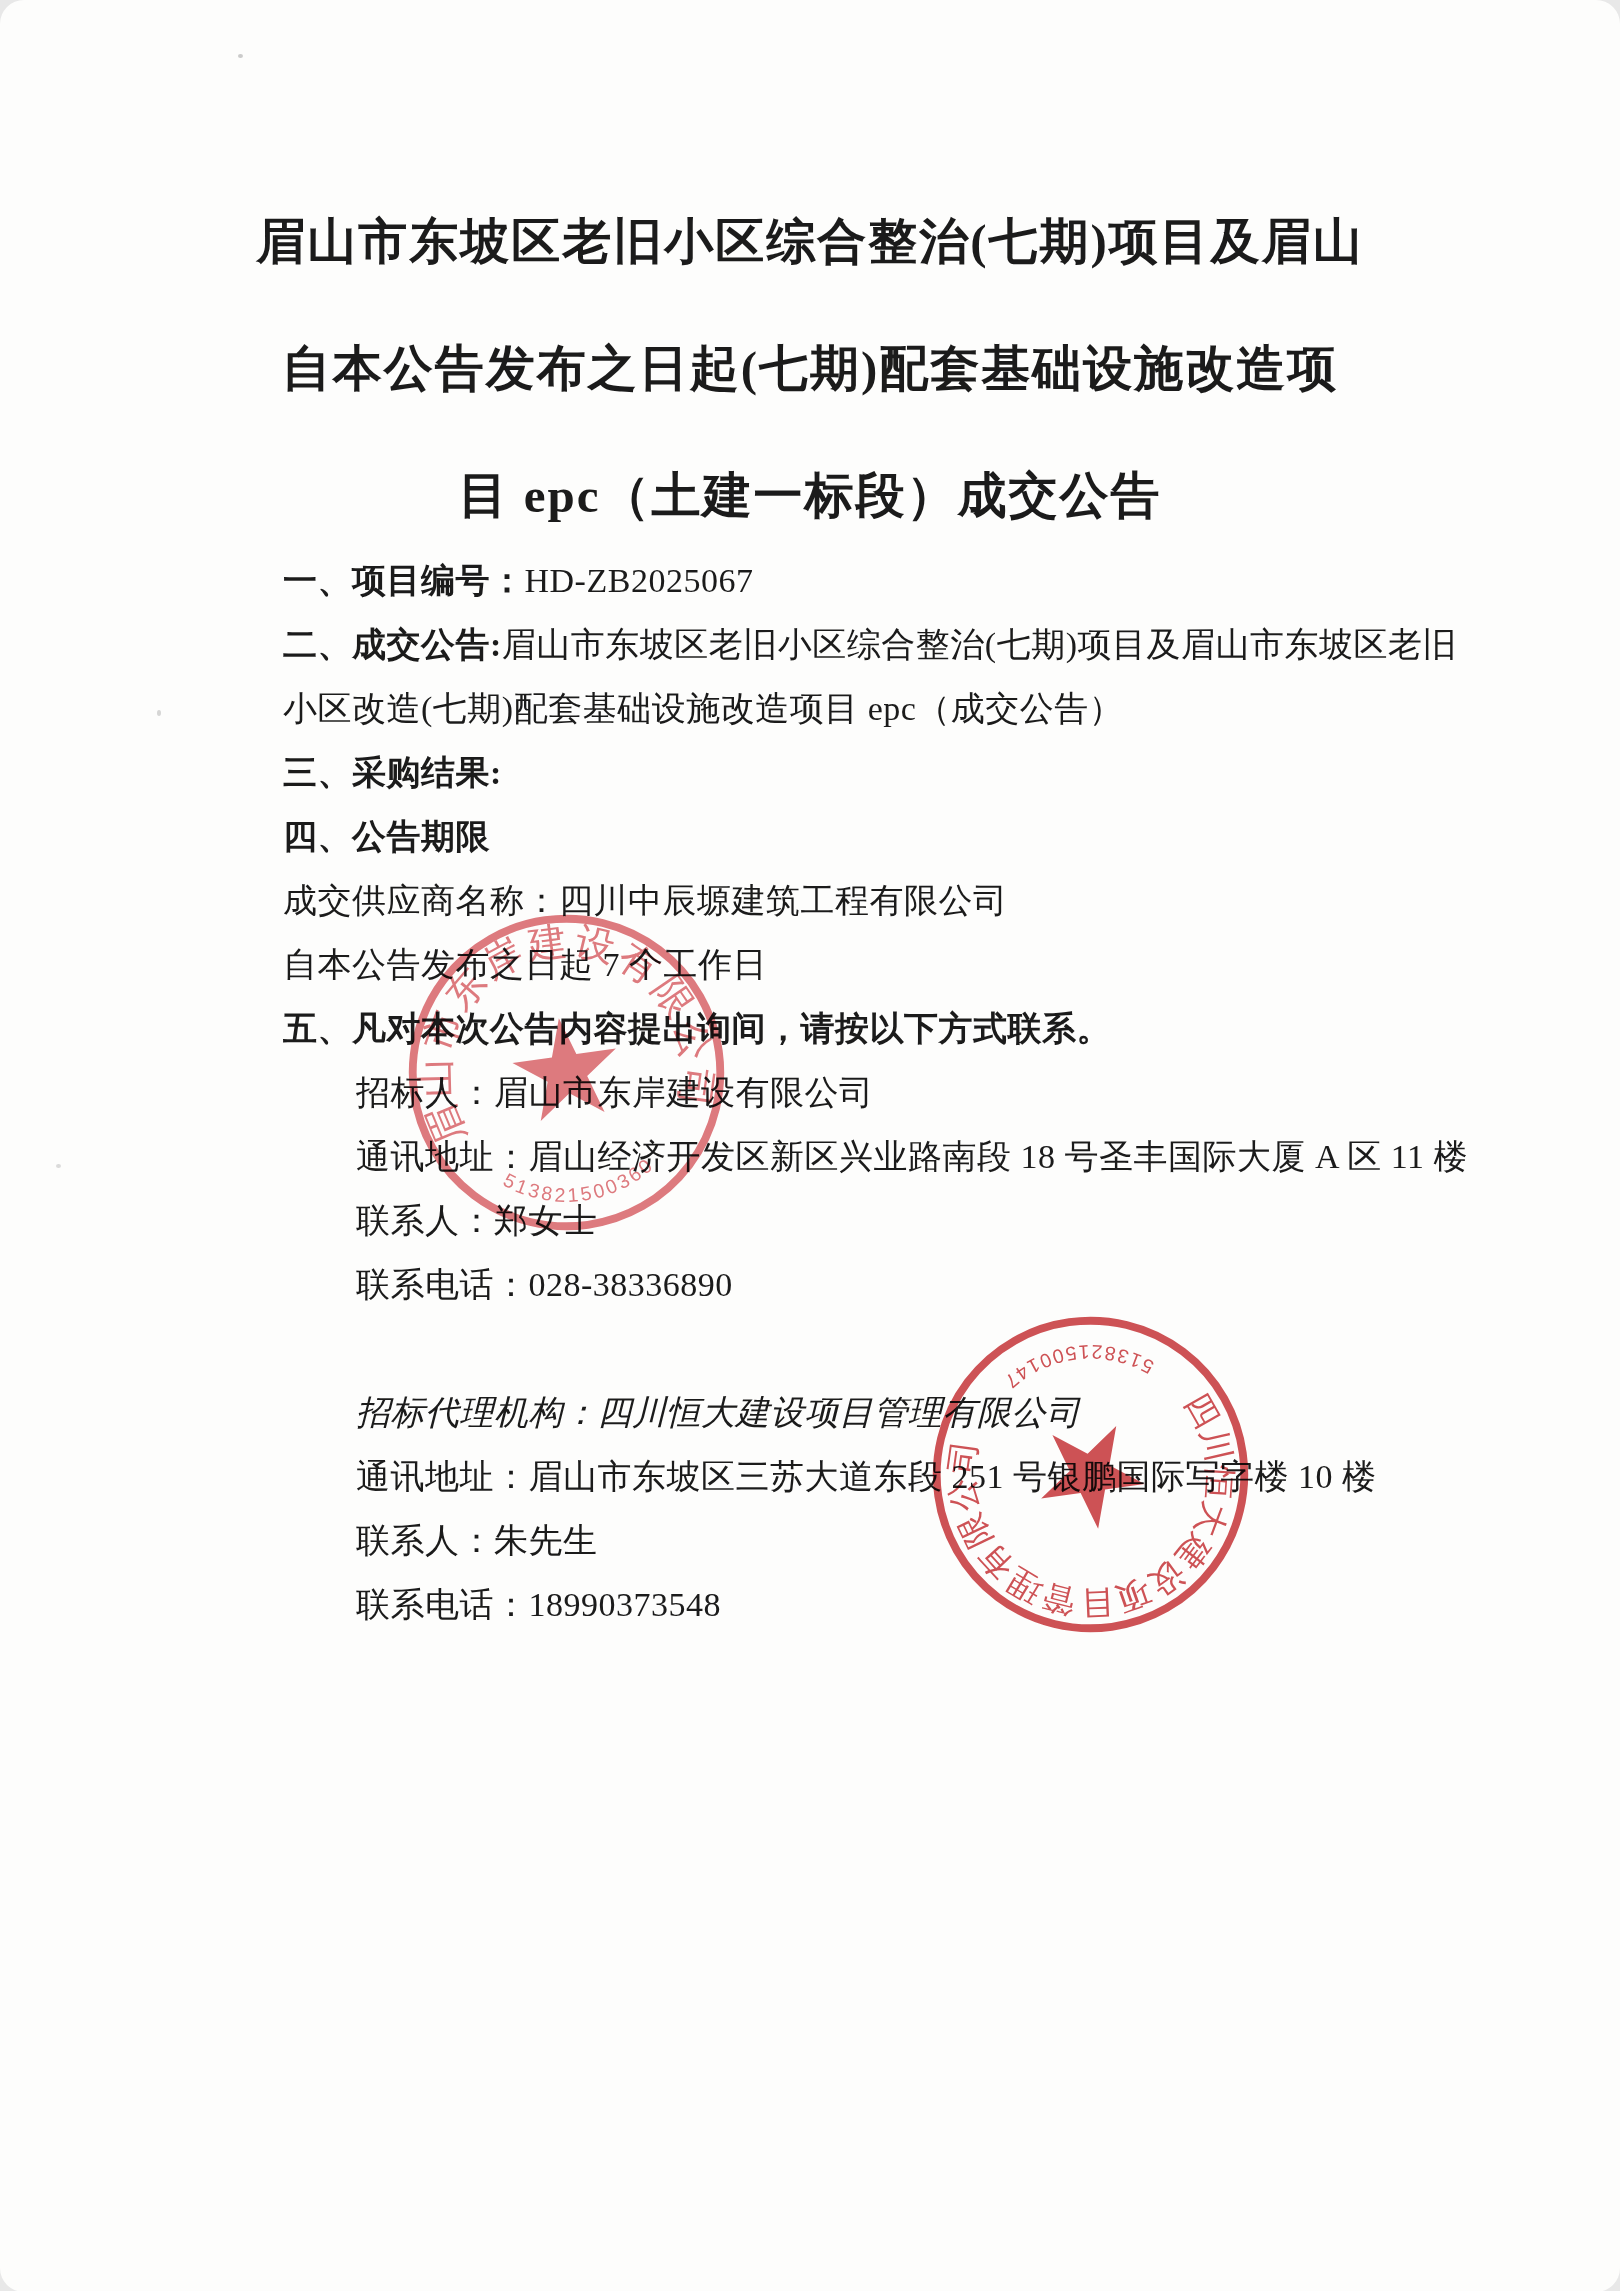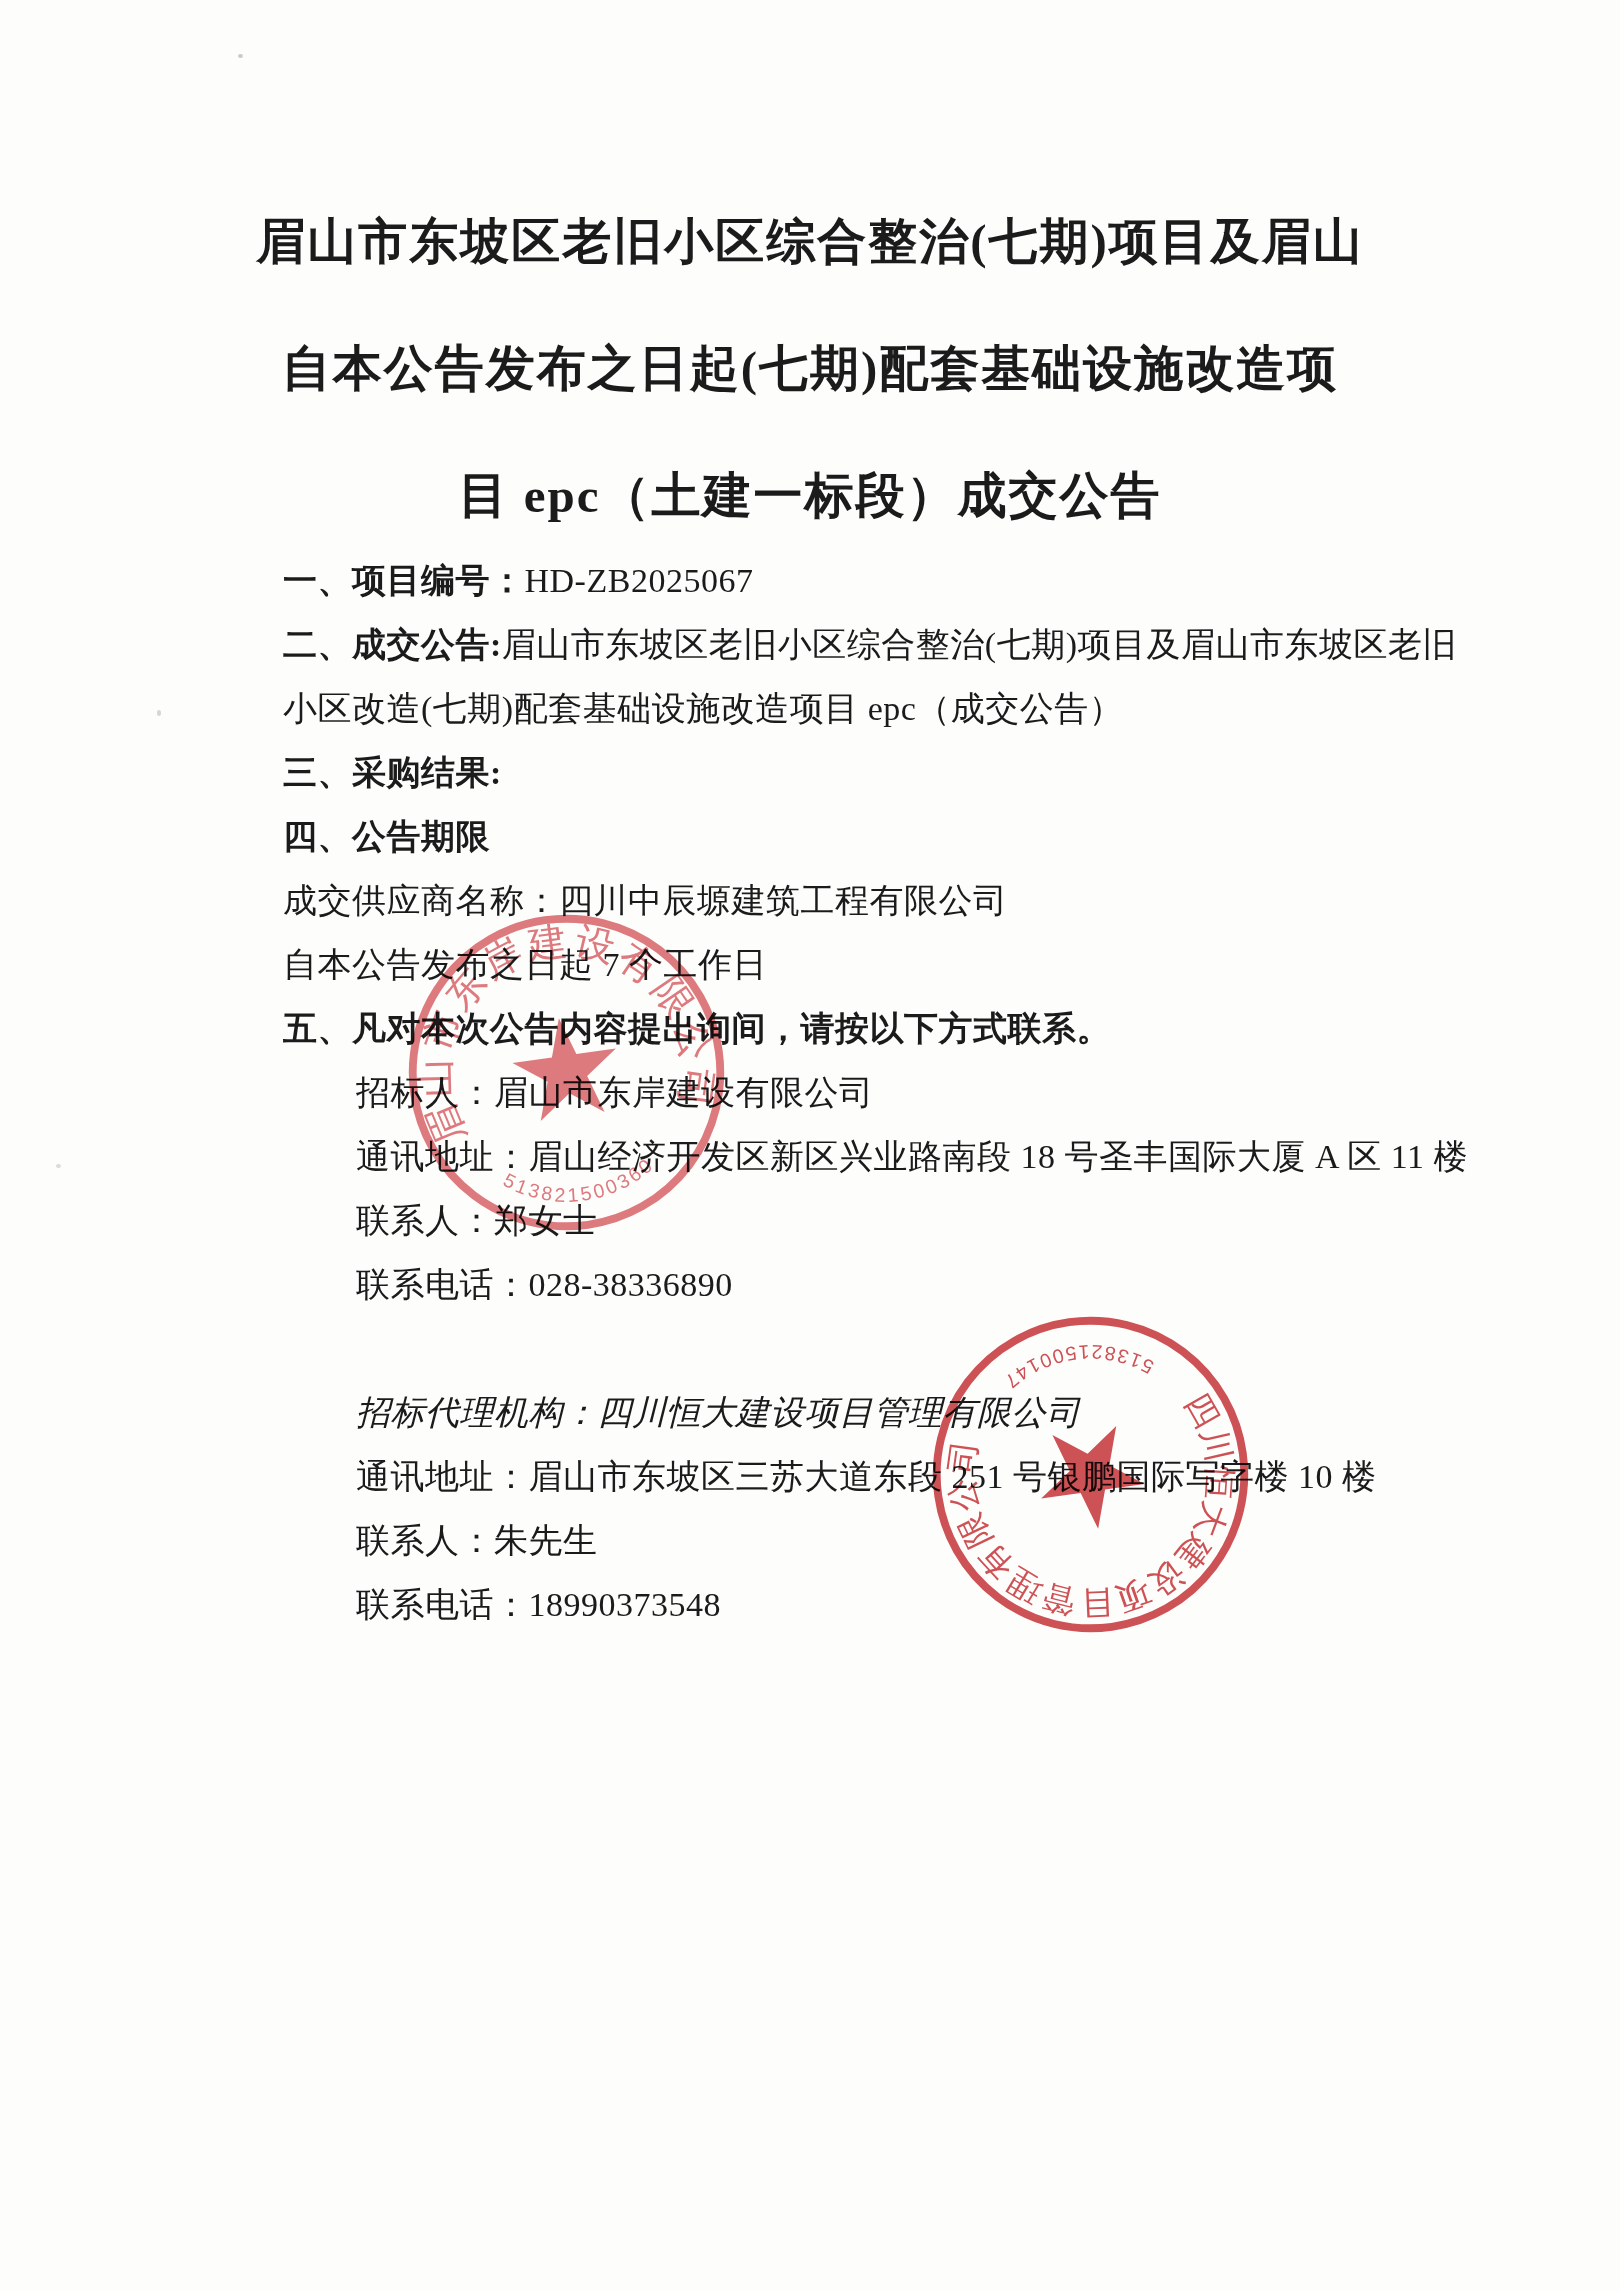--- a/index.html
+++ b/index.html
@@ -5,20 +5,21 @@
 <style>
   html,body{margin:0;padding:0;background:#e8e8e8;}
   .page{
     position:relative;
     width:1620px;height:2292px;
     background:#fdfdfc;
     font-family:"Liberation Serif", serif;
     color:#1b1b1b;
     overflow:hidden;
     margin:0 auto;
+    border-radius:24px;
   }
   .title{
     position:absolute;top:145px;left:0;right:0;
     text-align:center;
     font-weight:bold;
     font-size:49px;
     line-height:127px;
     letter-spacing:2px;
     white-space:nowrap;
   }

